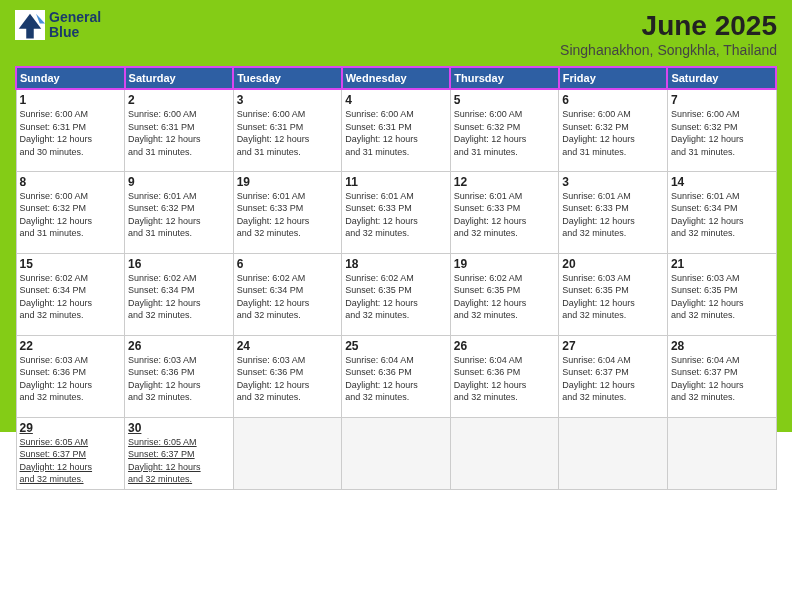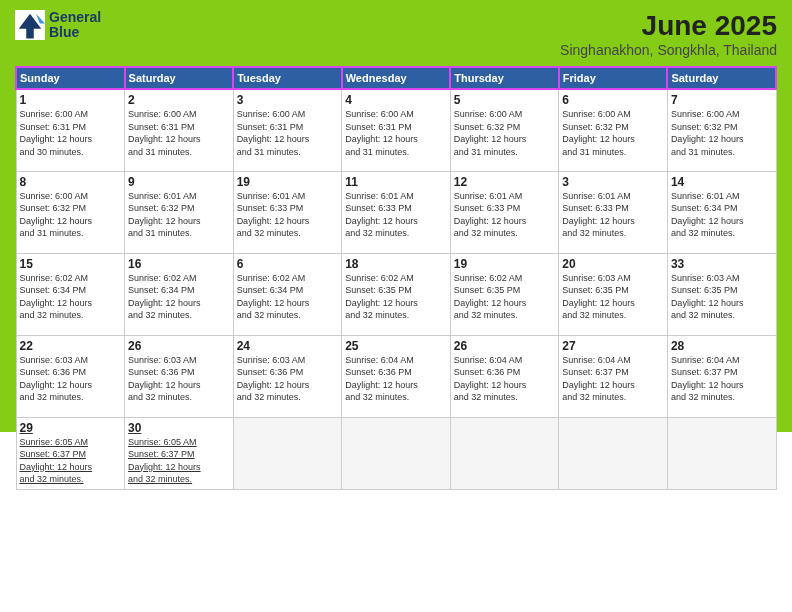--- a/index.html
+++ b/index.html
@@ -207,21 +207,21 @@
           </td>
           <td>
             <span class="day-num">19</span>
             <div class="cell-text">Sunrise: 6:02 AM<br>Sunset: 6:35 PM<br>Daylight: 12 hours<br>and 32 minutes.</div>
           </td>
           <td>
             <span class="day-num">20</span>
             <div class="cell-text">Sunrise: 6:03 AM<br>Sunset: 6:35 PM<br>Daylight: 12 hours<br>and 32 minutes.</div>
           </td>
           <td>
-            <span class="day-num">33</span>
+            <span class="day-num">21</span>
             <div class="cell-text">Sunrise: 6:03 AM<br>Sunset: 6:35 PM<br>Daylight: 12 hours<br>and 32 minutes.</div>
           </td>
         </tr>
         <tr>
           <td>
             <span class="day-num">22</span>
             <div class="cell-text">Sunrise: 6:03 AM<br>Sunset: 6:36 PM<br>Daylight: 12 hours<br>and 32 minutes.</div>
           </td>
           <td>
             <span class="day-num">26</span>

